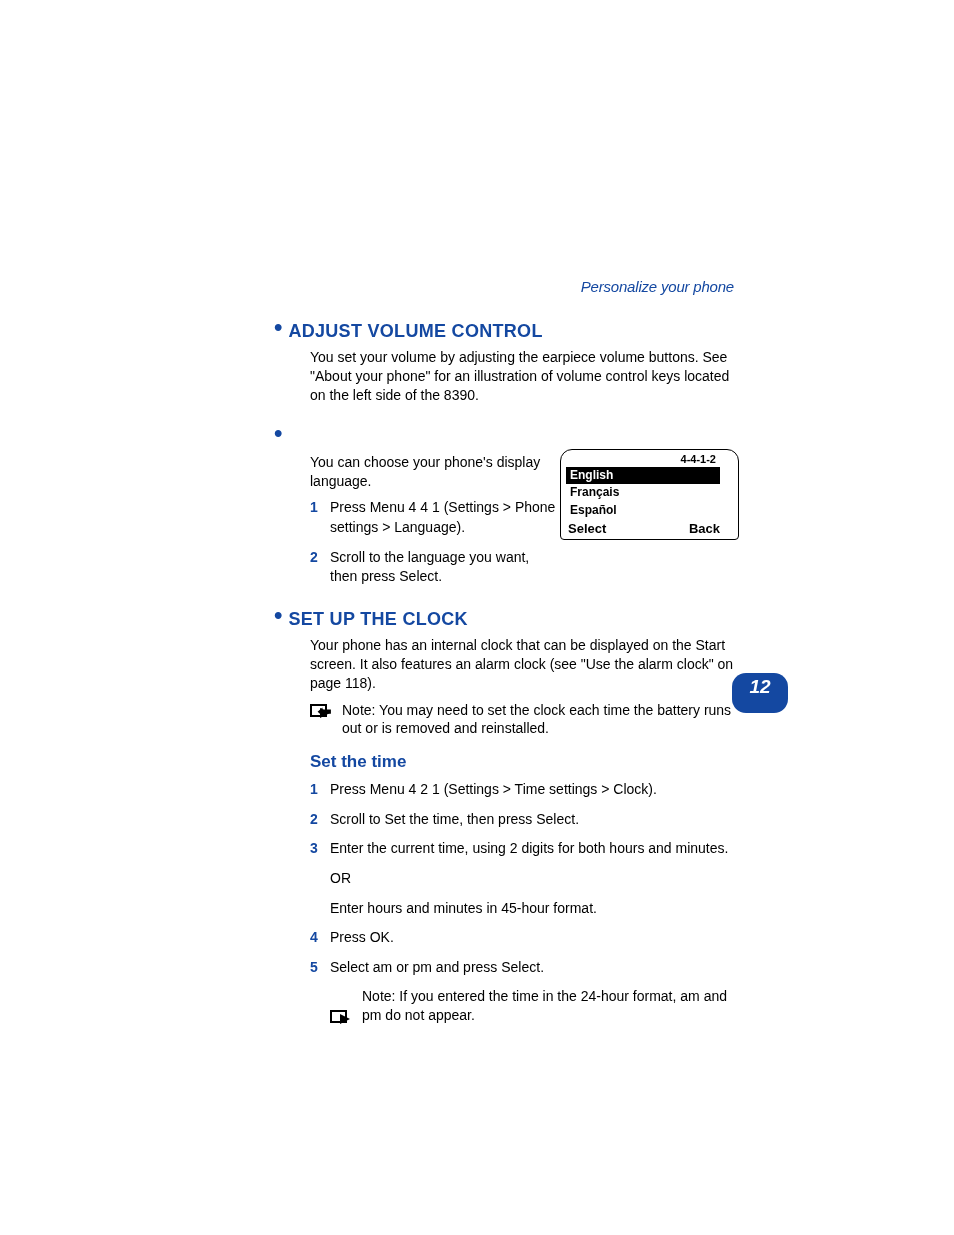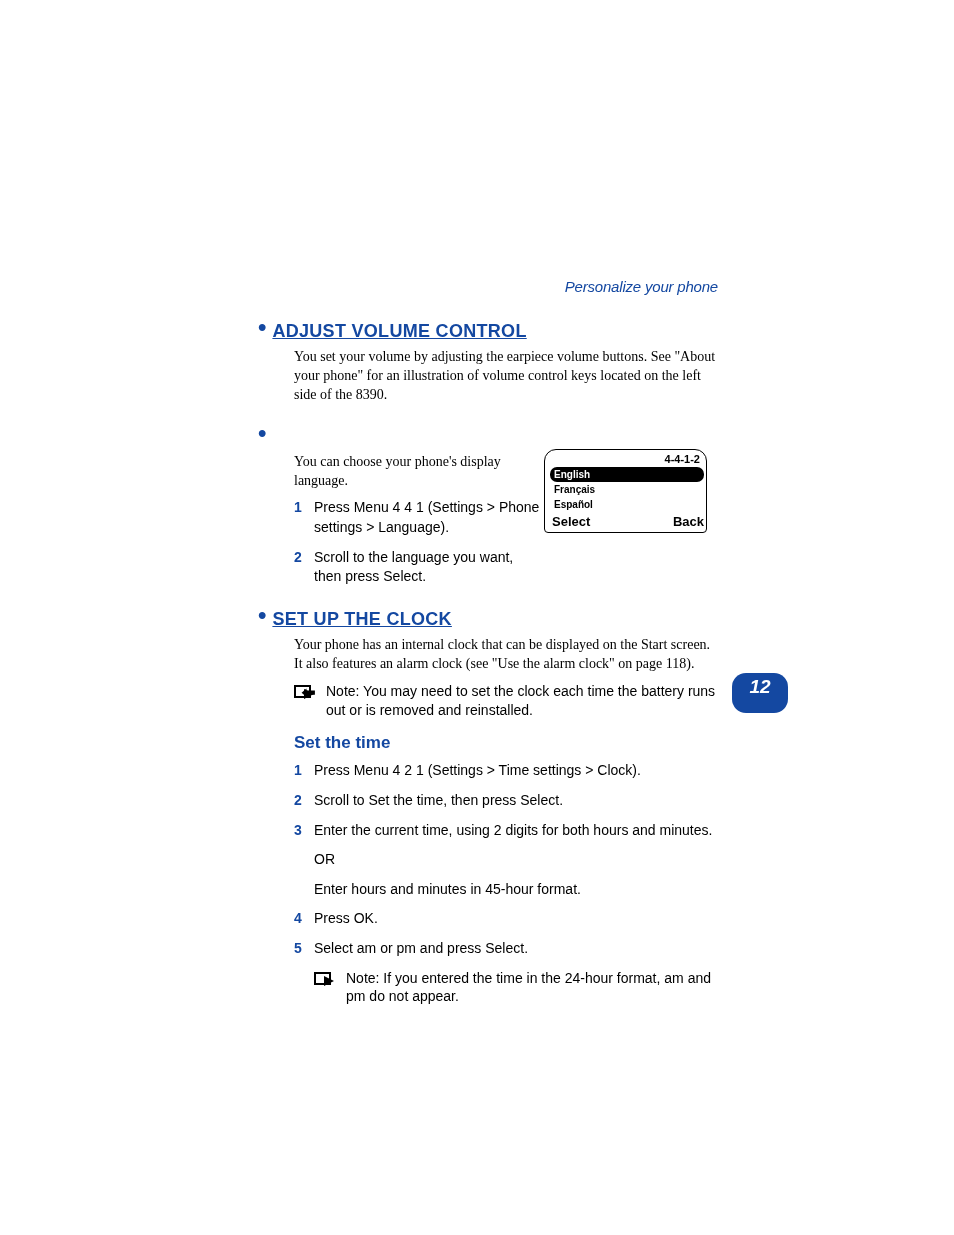--- a/index.html
+++ b/index.html
@@ -11,21 +11,21 @@
     color: #000;
     background: #fff;
   }
   .page {
     position: relative;
     width: 954px;
     height: 1235px;
   }
   .content {
     position: absolute;
-    left: 276px;
+    left: 292px;
     top: 278px;
     width: 442px;
   }
   .header-right {
     font-style: italic;
     font-size: 15px;
     color: #1448a1;
     text-align: right;
     margin-bottom: 22px;
     letter-spacing: -0.2px;
@@ -42,28 +42,26 @@
     position: relative;
     top: -2px;
     font-weight: bold;
   }
   .sec-text {
     font-size: 18px;
     font-weight: bold;
     color: #1448a1;
     letter-spacing: 0.3px;
     margin-left: 6px;
-    text-decoration: underline;
   }
   .body-text {
     font-size: 14px;
     line-height: 1.35;
     margin: 0 0 16px 18px;
     color: #000;
-    font-family: Liberation Serif, serif;
   }
   .steps-block {
     margin-left: 18px;
   }
   .half-steps {
     width: 250px;
   }
   .step {
     display: flex;
     font-size: 14px;
@@ -93,34 +91,33 @@
   .phone-fig {
     position: absolute;
     left: 268px;
     top: -4px;
     width: 154px;
     border: 1.5px solid #000;
     border-radius: 12px 12px 4px 4px;
     font-family: Arial, sans-serif;
     color: #000;
     background: #fff;
-    padding: 3px 2px 3px 5px;
+    padding: 3px 18px 3px 5px;
   }
   .phone-fig .menu-num {
     font-size: 11px;
     font-weight: bold;
     text-align: right;
     padding: 0 4px 2px 0;
   }
   .phone-fig .lang-row {
-    font-size: 10px;
+    font-size: 12px;
     font-weight: bold;
     padding: 1px 4px;
     line-height: 1.3;
-    border-radius: 7px;
   }
   .phone-fig .lang-row.sel {
     background: #000;
     color: #fff;
   }
   .phone-fig .soft-row {
     display: flex;
     justify-content: space-between;
     font-size: 13px;
     font-weight: bold;
@@ -285,21 +282,21 @@
         </div>
       </div>
       <div class="step">
         <div class="step-num">5</div>
         <div class="step-body">
           <span>Select </span><b>am</b><span> or </span><b>pm</b><span> and press </span><b>Select</b><span>.</span>
         </div>
       </div>
     </div>
 
-    <div class="note-row" style="margin-left:38px;">
+    <div class="note-row" style="margin-left:38px;align-items:flex-end;">
       <div class="note-icon">
         <svg width="24" height="18" viewBox="0 0 24 18">
           <rect x="1" y="1" width="15" height="11" fill="none" stroke="#000" stroke-width="2"></rect>
           <polygon points="10,4 20,9 10,14" fill="#000"></polygon>
         </svg>
       </div>
       <div class="note-body">
         <b>Note:</b><span> If you entered the time in the 24-hour format, </span><b>am</b><span> and </span><b>pm</b><span> do not appear.</span>
       </div>
     </div>

